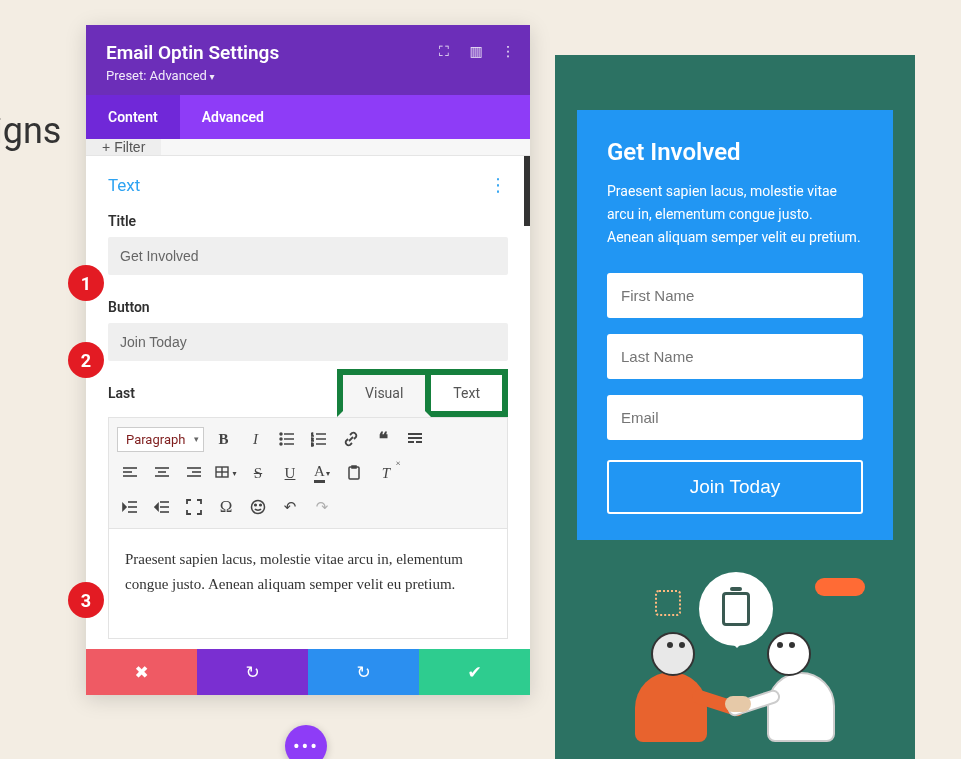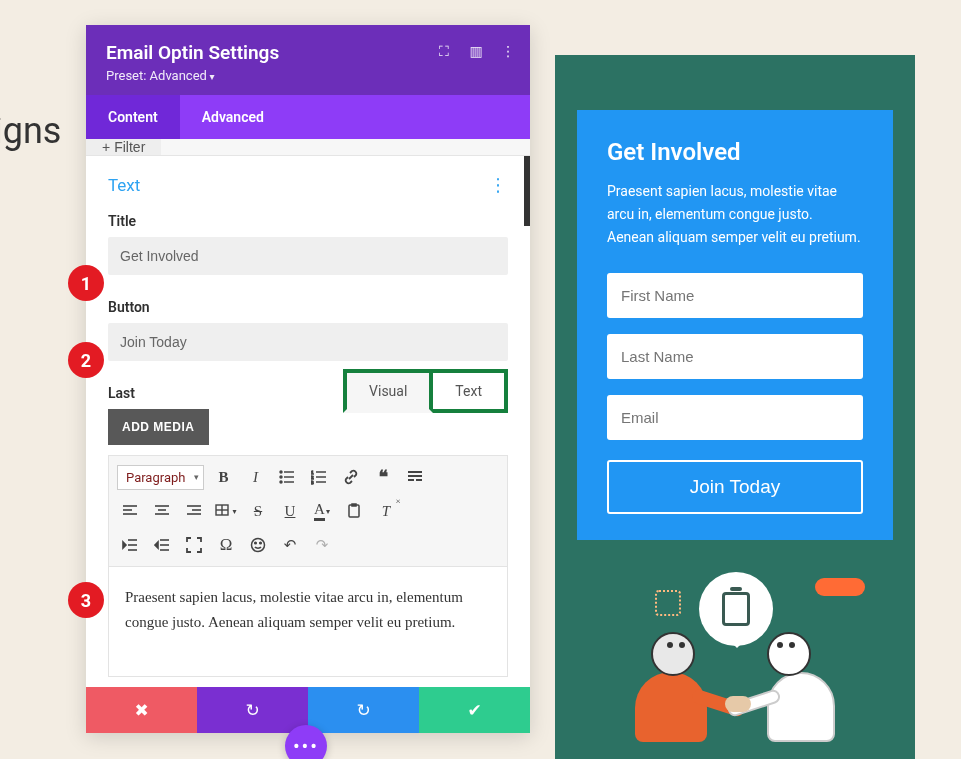--- a/index.html
+++ b/index.html
@@ -144,21 +144,21 @@
 .editor-tabs {
   float: right;
   margin-top: -40px;
   display: flex;
 }
 .ed-tab {
   padding: 10px 22px;
   font-size: 14px;
   color: #555;
   background: #fff;
-  border: 4px solid #15803d;
+  border: 6px solid #15803d;
   cursor: pointer;
 }
 .ed-tab.active { background: #f6f6f6; border-bottom-color:#f6f6f6; }
 .ed-tab + .ed-tab { border-left: none; }
 .toolbar {
   clear: both;
   border: 1px solid #e3e3e3;
   background: #f6f6f6;
   padding: 6px 8px;
 }
@@ -432,21 +432,20 @@
     </div>
 
     <div class="field-label">Title</div>
     <input class="field-input" value="Get Involved" style="">
 
     <div class="field-label">Button</div>
     <input class="field-input" value="Join Today" style="">
 
     <div class="field-label">Last</div>
 
-    <button class="add-media-btn">ADD MEDIA</button>
     <div class="editor-tabs">
       <div class="ed-tab active">Visual</div>
       <div class="ed-tab">Text</div>
     </div>
 
     <div class="toolbar">
       <div class="toolbar-row">
         <div class="para-select">Paragraph</div>
         <span class="tb-btn" style="font-weight:bold">B</span>
         <span class="tb-btn" style="font-style:italic">I</span>

